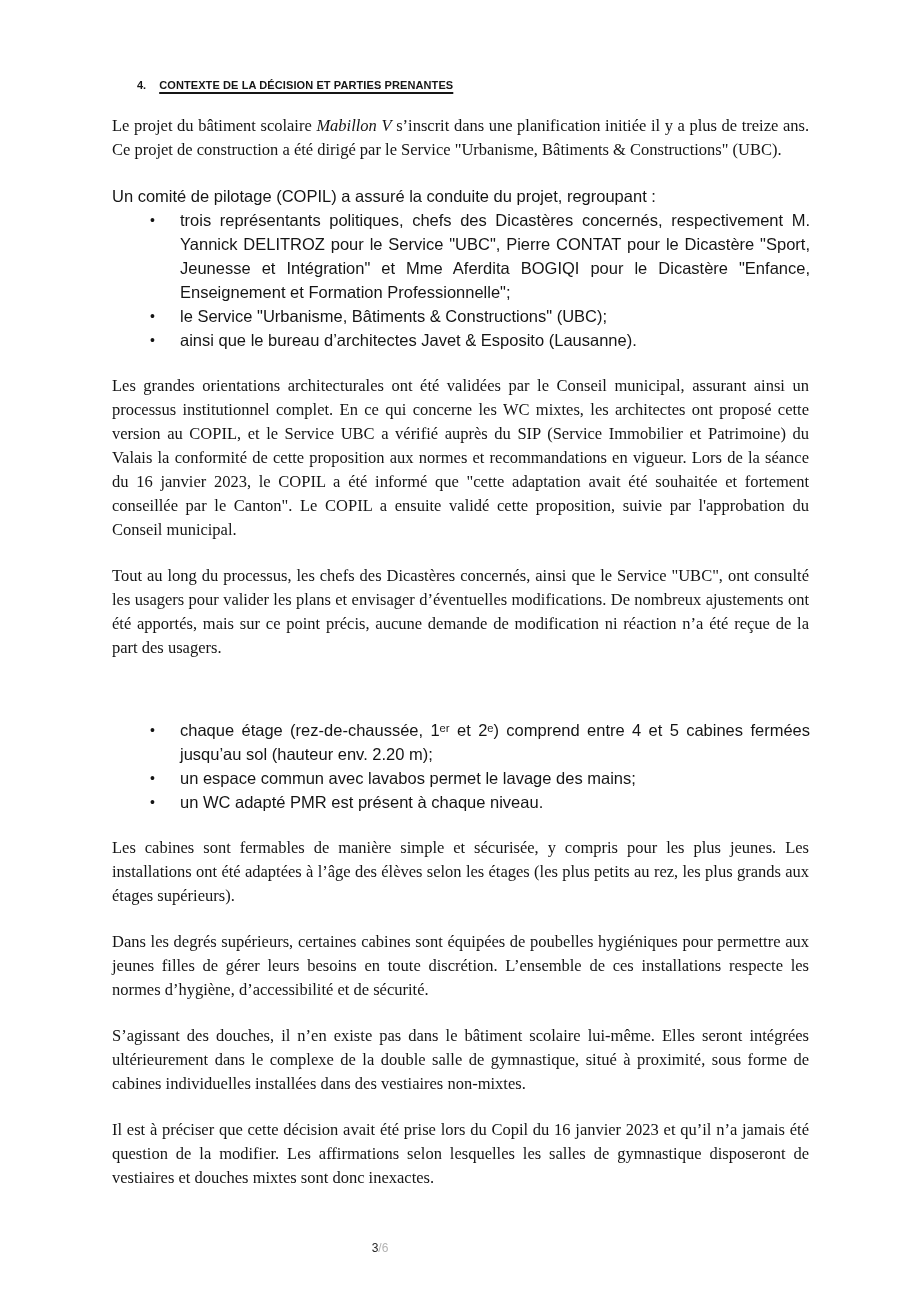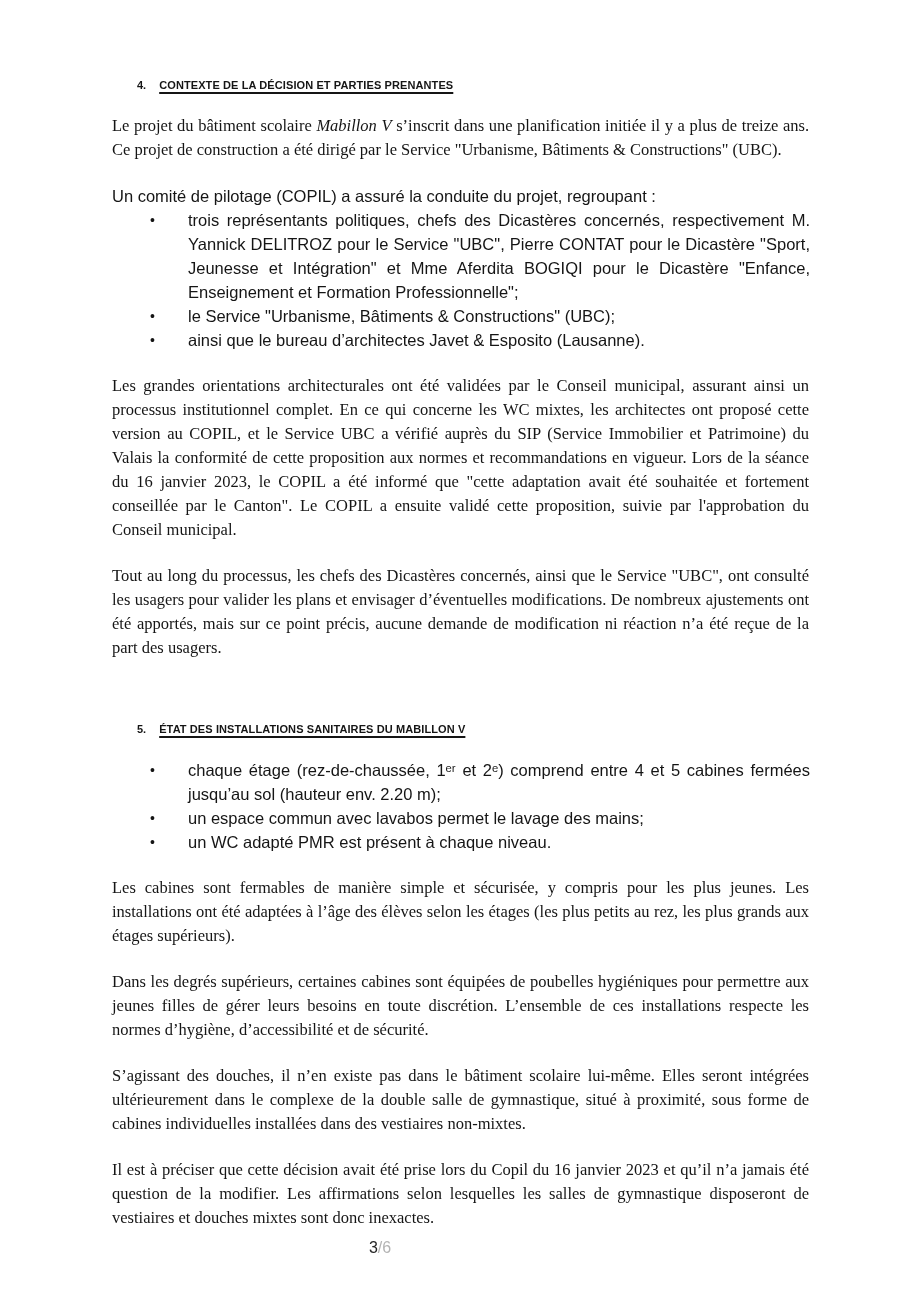--- a/index.html
+++ b/index.html
@@ -61,32 +61,31 @@
     padding-left: 38px;
   }
   ul.bullets .bullet-glyph {
     flex: none;
     width: 30px;
     font-size: 14px;
   }
   ul.bullets .li-text {
     flex: 1;
     text-align: justify;
-    margin-left: 8px;
   }
   .ital {
     font-style: italic;
   }
   .footer {
     position: absolute;
     top: 1236px;
     left: 0;
     width: 760px;
     text-align: center;
-    font-size: 16px;
+    font-size: 12px;
   }
   .footer .pg-current { color: #262626; }
   .footer .pg-total   { color: #b3b3b3; }
 </style>
 </head>
 <body>
 
 <div class="page">
 
   <section>
@@ -113,23 +112,20 @@
         <span class="bullet-glyph">•</span>
         <span class="li-text">ainsi que le bureau d’architectes Javet &amp; Esposito (Lausanne).</span>
       </li>
     </ul>
 
     <p class="para">Les grandes orientations architecturales ont été validées par le Conseil municipal, assurant ainsi un processus institutionnel complet. En ce qui concerne les WC mixtes, les architectes ont proposé cette version au COPIL, et le Service UBC a vérifié auprès du SIP (Service Immobilier et Patrimoine) du Valais la conformité de cette proposition aux normes et recommandations en vigueur. Lors de la séance du 16 janvier 2023, le COPIL a été informé que "cette adaptation avait été souhaitée et fortement conseillée par le Canton". Le COPIL a ensuite validé cette proposition, suivie par l'approbation du Conseil municipal.</p>
     <p class="para">Tout au long du processus, les chefs des Dicastères concernés, ainsi que le Service "UBC", ont consulté les usagers pour valider les plans et envisager d’éventuelles modifications. De nombreux ajustements ont été apportés, mais sur ce point précis, aucune demande de modification ni réaction n’a été reçue de la part des usagers.</p>
   </section>
 
   <section class="sec5">
-    <h2 class="heading">
-      <span class="h-num">5.</span><span class="h-title">ÉTAT DES INSTALLATIONS SANITAIRES DU MABILLON V</span>
-    </h2>
 
 
     <ul class="bullets">
       <li>
         <span class="bullet-glyph">•</span>
         <span class="li-text">chaque étage (rez-de-chaussée, 1ᵉʳ et 2ᵉ) comprend entre 4 et 5 cabines fermées jusqu’au sol (hauteur env. 2.20 m);</span>
       </li>
       <li>
         <span class="bullet-glyph">•</span>
         <span class="li-text">un espace commun avec lavabos permet le lavage des mains;</span>

